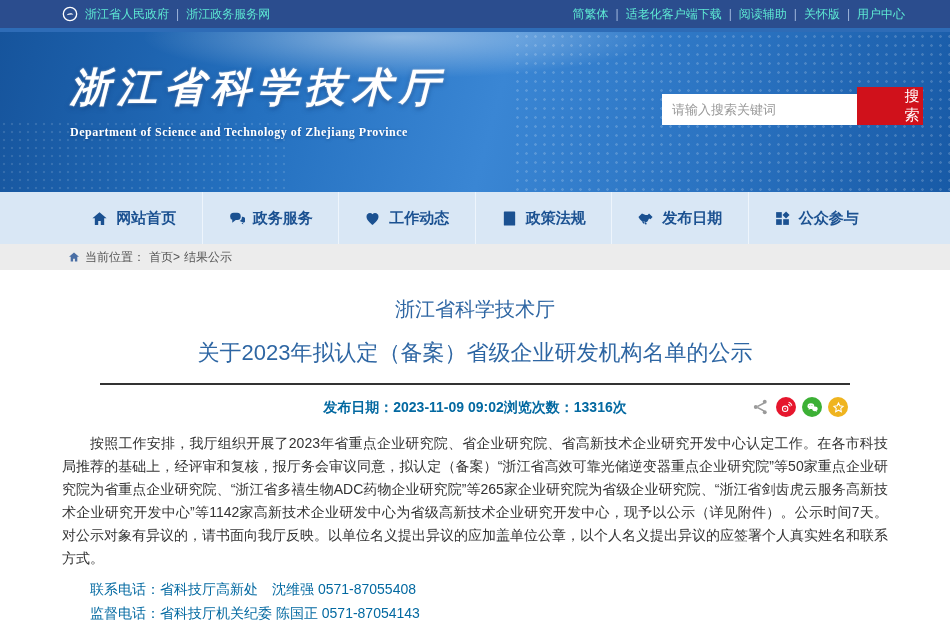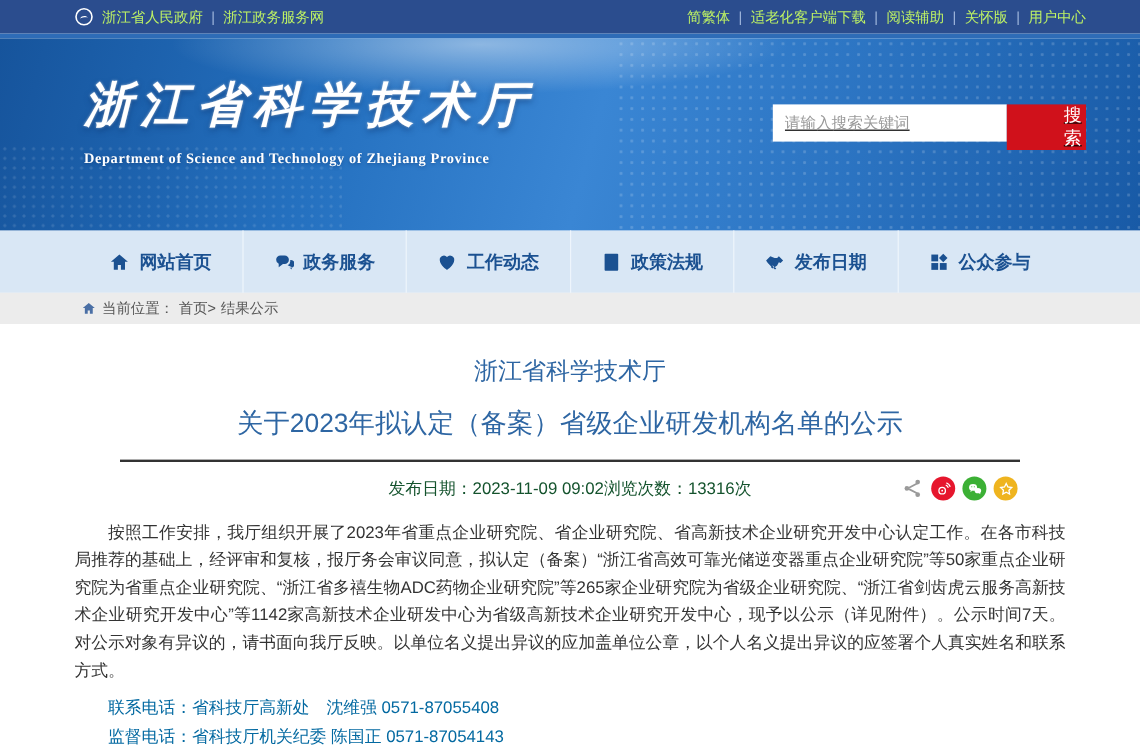--- a/index.html
+++ b/index.html
@@ -2,21 +2,21 @@
 <html><head>
 <meta charset="utf-8">
 <style>
   * { margin:0; padding:0; box-sizing:border-box; }
   html,body { width:950px; height:626px; overflow:hidden; background:#fff;
     font-family:"Liberation Sans","DejaVu Sans",sans-serif; }
 
   
   .topbar { height:28px; background:#2b4d8e; display:flex; align-items:center;
     justify-content:space-between; padding:0 45px 0 62px; }
-  .topbar a, .topbar span.t-link { color:#bef264; font-size:12px; text-decoration:none; cursor:pointer; }
+  .topbar a, .topbar span.t-link { color:#5eead4; font-size:12px; text-decoration:none; cursor:pointer; }
   .topbar-left, .topbar-right { display:flex; align-items:center; }
   .t-sep { color:#9fb6dc; font-size:12px; margin:0 7px; }
   .emblem { width:16px; height:16px; margin-right:7px; }
 
   .strip { height:4px; background:#2e6cb7; }
 
   
   .banner { position:relative; height:160px; overflow:hidden;
     background:linear-gradient(105deg,#16549c 0%, #2470bf 28%, #3a86d4 52%, #2a72c0 76%, #185aa6 100%); }
   .banner .glow { position:absolute; left:120px; top:-40px; width:560px; height:90px;
@@ -26,21 +26,21 @@
     background-size:9px 9px; }
   .banner .dots2 { position:absolute; left:0; bottom:0; width:30%; height:45%; opacity:.35;
     background-image:radial-gradient(rgba(255,255,255,.35) 1px, transparent 1.6px);
     background-size:8px 8px; }
   .logo { position:absolute; left:70px; top:28px; color:#fff; }
   .logo-title { font-size:40px; font-weight:bold; letter-spacing:7px; font-style:italic;
     font-family:"Liberation Serif","DejaVu Serif",serif;
     text-shadow:0 2px 5px rgba(10,50,110,.55), 0 0 2px rgba(255,255,255,.8); }
   .logo-sub { margin-top:10px; font-size:12px; font-weight:bold; letter-spacing:.5px;
     font-family:"Liberation Serif","DejaVu Serif",serif; text-shadow:0 1px 3px rgba(10,50,110,.5); }
-  .search { position:absolute; right:45px; top:55px; display:flex; align-items:flex-start;text-decoration:underline; }
+  .search { position:absolute; right:27px; top:55px; display:flex; align-items:flex-end; }
   .search input { width:195px; height:31px; border:none; outline:none; padding:0 10px;
     font-size:13px; color:#333; background:#fff; }
   .search input::placeholder { color:#999; }
   .search button { width:66px; height:38px; border:none; background:#d0111b; color:#fff;
     font-size:15px; cursor:pointer;padding-left:44px; }
 
   
   .nav { height:52px; background:#d9e7f5; }
   .nav ul { list-style:none; display:flex; height:100%; padding:0 66px; }
   .nav li { flex:1; display:flex; align-items:center; justify-content:center; gap:8px;
@@ -56,21 +56,21 @@
     padding:12px 68px; font-size:12px; color:#555; }
   .crumb svg { width:12px; height:12px; fill:#4a6fa5; margin-right:5px; }
   .crumb a { color:#555; text-decoration:none; cursor:pointer; margin-left:4px; }
 
   
   .article { padding:26px 62px 0; }
   .a-title1 { text-align:center; color:#2e66a3; font-size:20px; font-weight:normal; }
   .a-title2 { text-align:center; color:#2e66a3; font-size:22px; font-weight:normal; margin-top:15px; }
   .a-rule { height:2px; background:#333; margin:15px 38px 0; }
   .a-meta { position:relative; margin-top:11px; height:24px; display:flex;
-    align-items:center; justify-content:center; font-size:14px; color:#14532d; }
+    align-items:center; justify-content:center; font-size:14px; color:#0369a1;font-weight:bold; }
   .a-meta .share { position:absolute; right:40px; top:1px; display:flex; align-items:center; gap:6px; }
   .share .sh { width:18px; height:18px; cursor:pointer; }
   .share .circ { width:20px; height:20px; border-radius:50%; display:flex;
     align-items:center; justify-content:center; cursor:pointer; }
   .circ.weibo { background:#e6162d; } .circ.wechat { background:#3cb035; } .circ.fav { background:#efb41f; }
   .circ svg { width:13px; height:13px; }
   .a-body { margin-top:12px; font-size:14px; line-height:23px; color:#333;
     text-align:justify; text-indent:2em; }
   .a-contacts { margin-top:7px; }
   .a-contacts p { font-size:14px; line-height:24px; color:#0369a1; text-indent:2em; }

